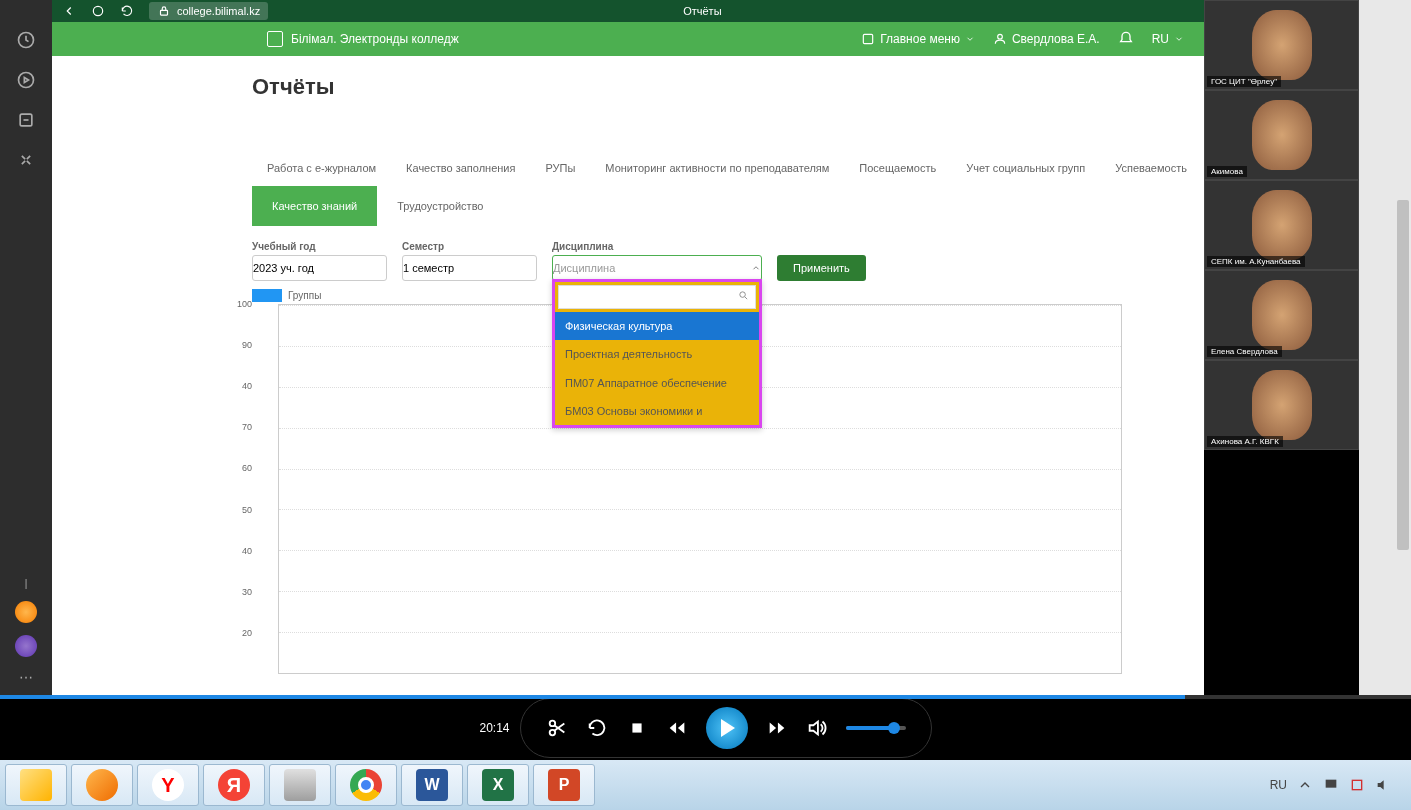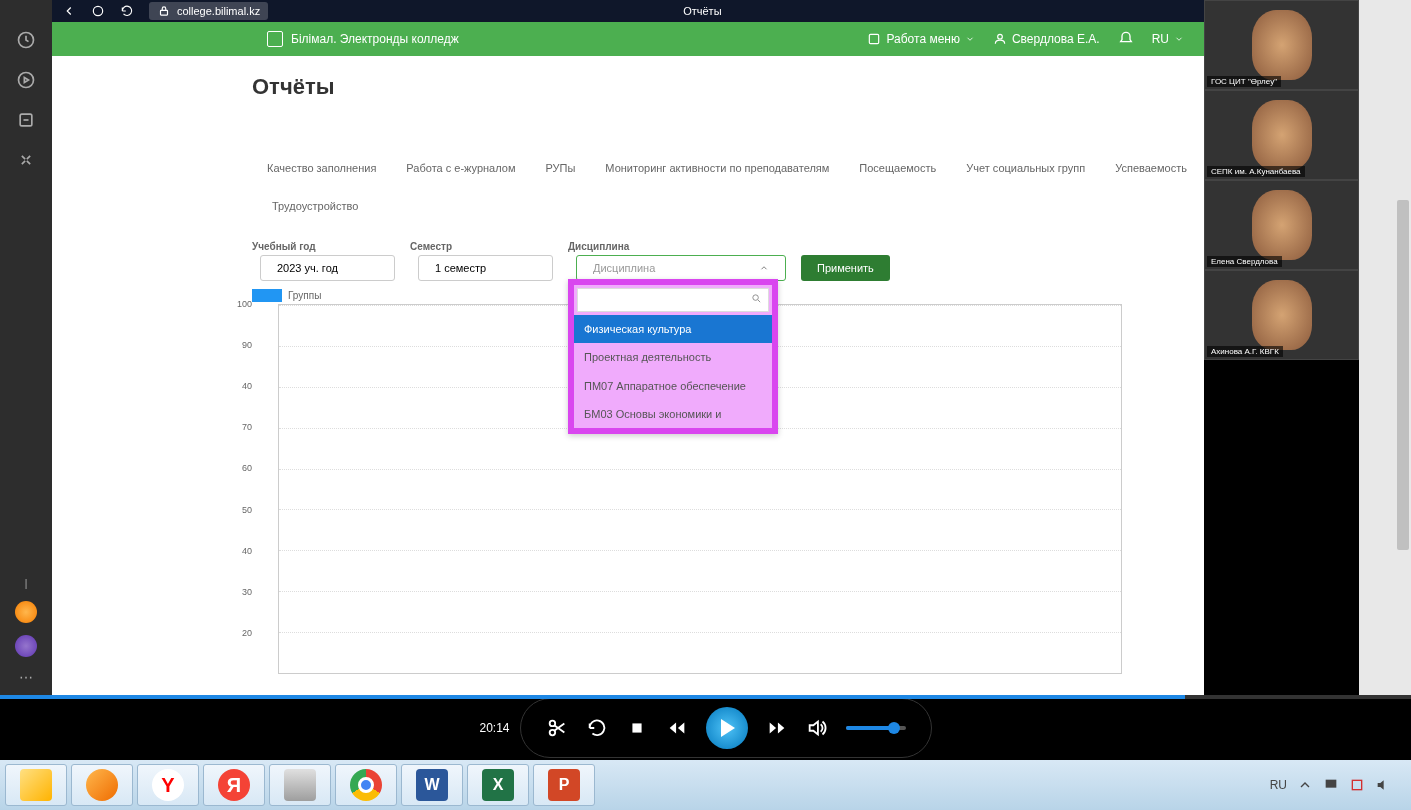--- a/index.html
+++ b/index.html
@@ -6,21 +6,21 @@
 body { width: 1411px; height: 810px; background: #000; position: relative; overflow: hidden; }
 
 
 .left-sidebar { position: absolute; left: 0; top: 0; width: 52px; height: 695px; background: #2d2d2d; display: flex; flex-direction: column; align-items: center; padding-top: 30px; gap: 20px; }
 .left-sidebar .icon { width: 20px; height: 20px; color: #aaa; cursor: pointer; }
 .left-sidebar .bottom-icons { margin-top: auto; margin-bottom: 10px; display: flex; flex-direction: column; gap: 12px; align-items: center; }
 .left-sidebar .circle-icon { width: 22px; height: 22px; border-radius: 50%; }
 .left-sidebar .dots { color: #aaa; font-size: 14px; }
 
 
-.browser-bar { position: absolute; left: 52px; top: 0; width: 1152px; height: 22px; background: #0f172a; display: flex; align-items: center; padding: 0 10px; gap: 15px; font-size: 11px; color: #fff; }
+.browser-bar { position: absolute; left: 52px; top: 0; width: 1152px; height: 22px; background: #14532d; display: flex; align-items: center; padding: 0 10px; gap: 15px; font-size: 11px; color: #fff; }
 .browser-bar .nav-icon { width: 14px; height: 14px; cursor: pointer; }
 .browser-bar .url-area { display: flex; align-items: center; gap: 6px; background: rgba(255,255,255,0.2); padding: 2px 8px; border-radius: 3px; }
 .browser-bar .tab-title { margin-left: 400px; color: #fff; }
 
 
 .green-header { position: absolute; left: 52px; top: 22px; width: 1152px; height: 34px; background: #4caf50; display: flex; align-items: center; padding: 0 20px; color: #fff; font-size: 12px; }
 .green-header .logo-area { display: flex; align-items: center; gap: 8px; margin-left: 195px; justify-content: flex-end; }
 .green-header .logo-icon { width: 16px; height: 16px; border: 1.5px solid #fff; border-radius: 2px; }
 .green-header .right-area { margin-left: auto; display: flex; align-items: center; gap: 18px; }
 .green-header .menu-item { display: flex; align-items: center; gap: 5px; cursor: pointer; }
@@ -37,26 +37,26 @@
 .tabs-row2 .tab { padding: 14px 20px; cursor: pointer; color: #666; }
 .tabs-row2 .tab.active { background: #4caf50; color: #fff; }
 .subtabs { display: flex; gap: 0; margin-top: 8px; font-size: 11px; }
 .subtabs .subtab { padding: 8px 15px; cursor: pointer; color: #666; }
 .subtabs .subtab.active { color: #4caf50; border-bottom: 2px solid #4caf50; }
 
 
 .filters { display: flex; gap: 15px; margin: 15px 0 0 200px; align-items: flex-end; }
 .filter-group { display: flex; flex-direction: column; gap: 3px; position: relative; }
 .filter-label { font-size: 10px; color: #666; font-weight: bold; }
-.filter-input { border: 1px solid #ccc; border-radius: 3px; padding: 6px 16px; font-size: 11px; width: 135px; background: #fff; cursor: pointer; margin-left: 8px; }
+.filter-input { border: 1px solid #ccc; border-radius: 3px; padding: 6px 0; font-size: 11px; width: 135px; background: #fff; cursor: pointer; }
 .filter-input.wide { width: 210px; display: flex; justify-content: space-between; align-items: center; border: 1px solid #4caf50; color: #999; }
 .apply-btn { background: #2e7d32; color: #fff; border: none; padding: 7px 16px; border-radius: 3px; font-size: 11px; cursor: pointer; }
 
 
-.dropdown { position: absolute; top: 38px; left: 0; width: 210px; background: #f0abfc; border: 6px solid #d946ef; box-shadow: 0 2px 6px rgba(0,0,0,0.2); z-index: 100; }
+.dropdown { position: absolute; top: 38px; left: 0; width: 210px; background: #eab308; border: 3px solid #d946ef; box-shadow: 0 2px 6px rgba(0,0,0,0.2); z-index: 100; }
 .dropdown-search { width: 100%; border: 1px solid #ddd; padding: 5px 24px 5px 6px; font-size: 11px; margin: 3px; width: calc(100% - 6px); box-sizing: border-box; }
 .dropdown-search-wrap { position: relative; }
 .dropdown-search-icon { position: absolute; right: 10px; top: 8px; width: 11px; height: 11px; color: #888; }
 .dropdown-list { max-height: 135px; overflow-y: auto; }
 .dropdown-item { padding: 7px 10px; font-size: 11px; color: #555; cursor: pointer; line-height: 1.3; }
 .dropdown-item.selected { background: #1976d2; color: #fff; }
 
 
 .chart-area { margin: 8px 0 0 200px; width: 870px; }
 .legend { display: flex; align-items: center; gap: 6px; font-size: 10px; color: #666; }
@@ -147,21 +147,21 @@
 <div class="green-header">
   <div class="logo-area">
     <div class="logo-icon"></div>
     <span>Білімал. Электронды колледж</span>
   </div>
   <div class="right-area">
     <div class="menu-item">
       <svg width="14" height="14" viewBox="0 0 24 24" fill="none" stroke="#fff" stroke-width="2">
           <rect x="4" y="4" width="16" height="16" rx="2"></rect>
         </svg>
-      <span>Работа меню</span>
+      <span>Главное меню</span>
       <svg width="10" height="10" viewBox="0 0 24 24" fill="none" stroke="#fff" stroke-width="2">
           <path d="M6 9l6 6 6-6"></path>
         </svg>
     </div>
     <div class="menu-item">
       <svg width="14" height="14" viewBox="0 0 24 24" fill="none" stroke="#fff" stroke-width="2">
           <circle cx="12" cy="8" r="4"></circle>
           <path d="M4 20c0-4 4-6 8-6s8 2 8 6"></path>
         </svg>
       <span>Свердлова Е.А.</span>
@@ -176,29 +176,30 @@
         </svg>
     </div>
   </div>
 </div>
 
 <div class="main-area">
   <h1 class="page-title">Отчёты</h1>
 
   <div class="tabs-container">
     <div class="tabs-row1" id="tabs1">
+        <div class="tab">Работа с е-журналом</div>
         <div class="tab">Качество заполнения</div>
-        <div class="tab">Работа с е-журналом</div>
         <div class="tab">РУПы</div>
         <div class="tab">Мониторинг активности по преподавателям</div>
         <div class="tab">Посещаемость</div>
         <div class="tab">Учет социальных групп</div>
         <div class="tab">Успеваемость</div>
       </div>
     <div class="tabs-row2" id="tabs2">
+        <div class="tab active">Качество знаний</div>
         <div class="tab">Трудоустройство</div>
       </div>
   </div>
 
   <div class="filters">
     <div class="filter-group">
       <span class="filter-label">Учебный год</span>
       <div class="filter-input">2023 уч. год</div>
     </div>
     <div class="filter-group">
@@ -269,20 +270,24 @@
   <div class="scrollbar"></div>
 </div>
 
 <div class="video-panels" id="video-panels">
     <div class="video-panel">
       <div class="face"></div>
       <div class="label">ГОС ЦИТ "Өрлеу"</div>
     </div>
     <div class="video-panel">
       <div class="face"></div>
+      <div class="label">Акимова</div>
+    </div>
+    <div class="video-panel">
+      <div class="face"></div>
       <div class="label">СЕПК им. А.Кунанбаева</div>
     </div>
     <div class="video-panel">
       <div class="face"></div>
       <div class="label">Елена Свердлова</div>
     </div>
     <div class="video-panel">
       <div class="face"></div>
       <div class="label">Ахинова А.Г. КВГК</div>
     </div>

